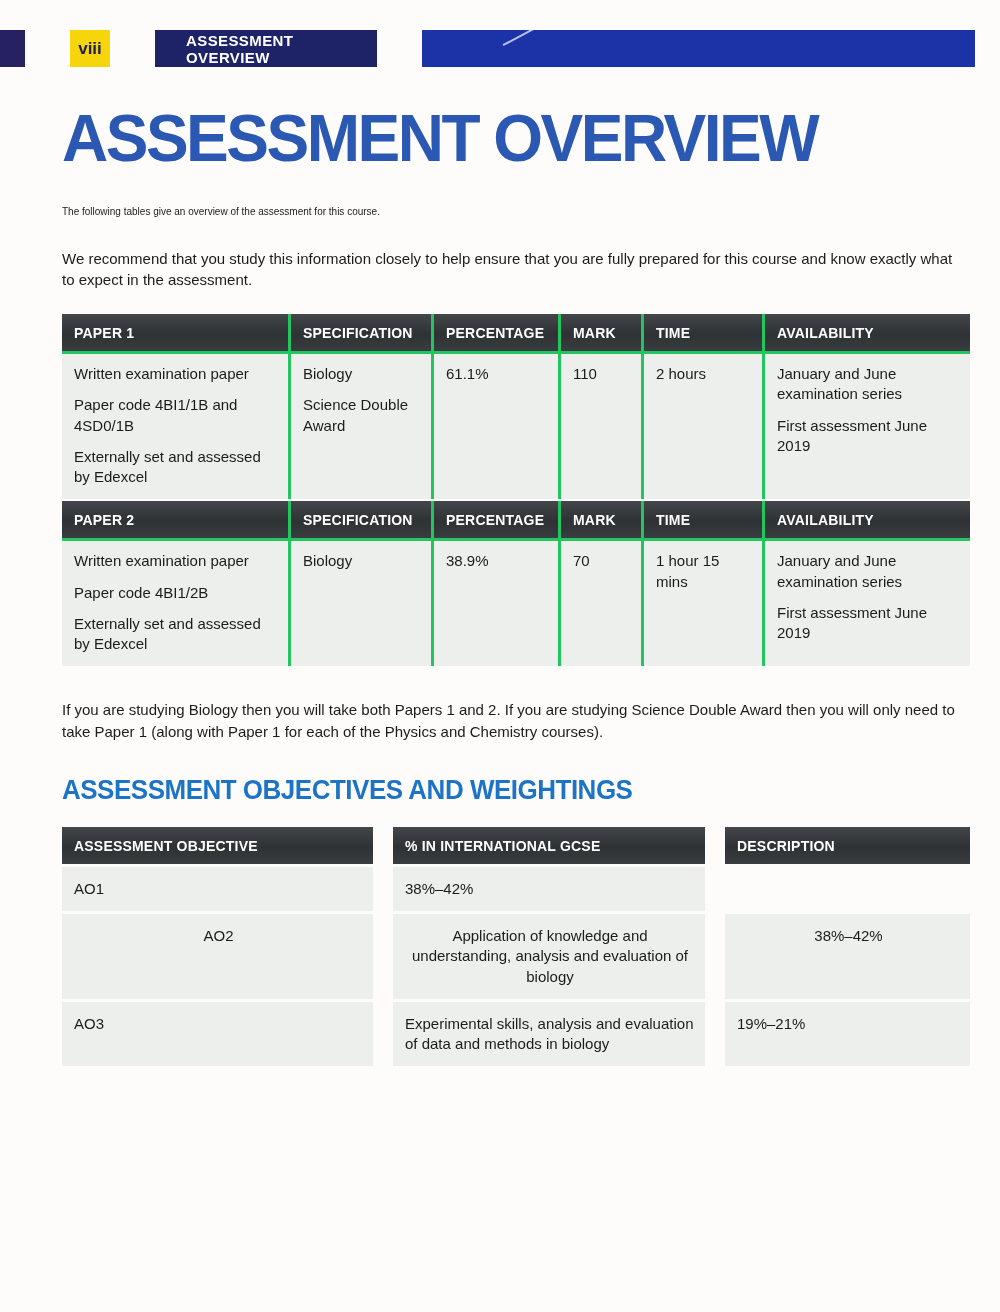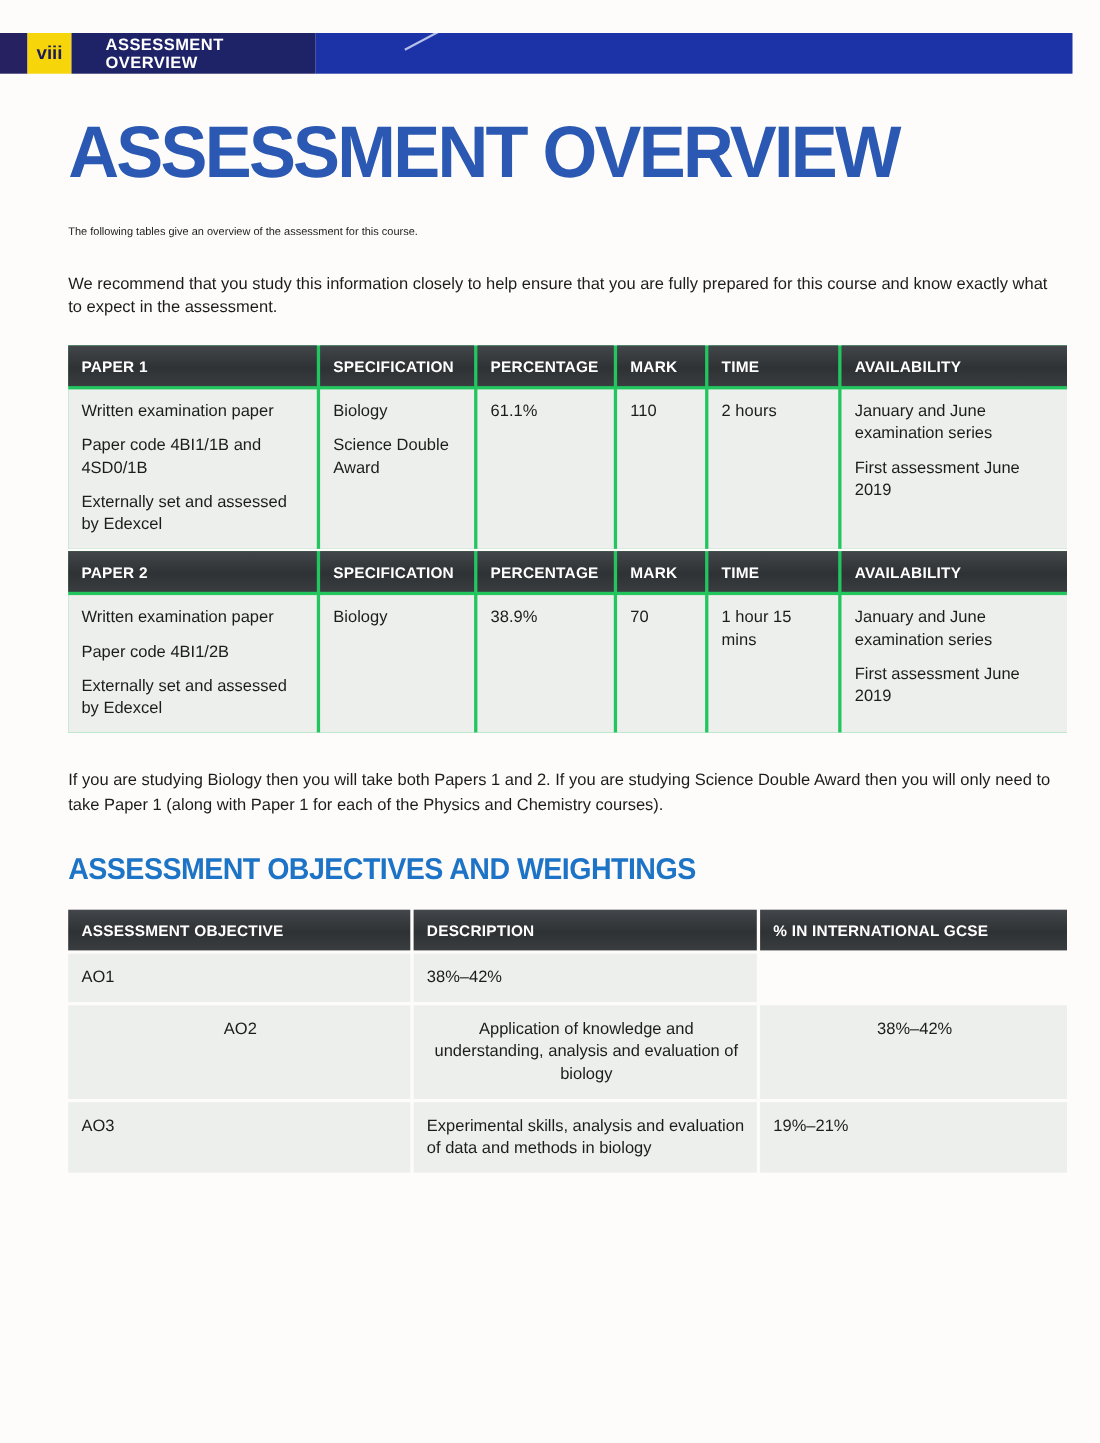--- a/index.html
+++ b/index.html
@@ -10,21 +10,21 @@
     font-family: "Liberation Sans", sans-serif;
     color: #1c1c1c;
     background: #fdfcfa;
     overflow: hidden;
   }
 
   
   .top-bar {
     position: absolute; top: 30px; left: 0;
     width: 975px; height: 37px;
-    display: flex; align-items: stretch;
+    display: flex; align-items: stretch; gap: 45px;
   }
   .bar-edge { width: 25px; background: #262261; }
   .folio-box {
     width: 40px; background: #f6d50a;
     display: flex; align-items: center; justify-content: center;
     font-weight: bold; font-size: 17px; color: #1b1d55;
   }
   .bar-navy {
     width: 222px; background: #1e2266;
     display: flex; align-items: center;
@@ -80,21 +80,21 @@
   .section-heading {
     margin-top: 31px;
     font-size: 26px; font-weight: bold; color: #1d74c6;
     letter-spacing: -0.5px;
     transform: scaleY(1.05); transform-origin: left top;
   }
   .obj-table { margin-top: 22px; }
   .grid3 {
     display: grid;
     grid-template-columns: 311px 312px 1fr;
-    gap: 3px;
+    gap: 20px;
   }
   .grid3 + .grid3 { margin-top: 3px; }
   .obj-row .data-cell { padding-top: 12px; }
   .obj-row-1 .data-cell { min-height: 43px; }
   .obj-row-2 .data-cell { min-height: 66px; text-align: center; }
   .obj-row-3 .data-cell { min-height: 64px; }
   .desc-narrow { width: 290px; }
 </style>
 </head>
 <body>
@@ -176,22 +176,22 @@
     </div>
   </div>
 
   <p class="note">If you are studying Biology then you will take both Papers 1 and 2. If you are studying Science Double Award then you will only need to take Paper 1 (along with Paper 1 for each of the Physics and Chemistry courses).</p>
 
   <h2 class="section-heading">ASSESSMENT OBJECTIVES AND WEIGHTINGS</h2>
 
   <div class="obj-table">
     <div class="grid3">
       <div class="hdr-cell">ASSESSMENT OBJECTIVE</div>
+      <div class="hdr-cell">% IN INTERNATIONAL GCSE</div>
       <div class="hdr-cell">DESCRIPTION</div>
-      <div class="hdr-cell">% IN INTERNATIONAL GCSE</div>
     </div>
     <div class="grid3 obj-row obj-row-1">
       <div class="data-cell">AO1</div>
       <div class="data-cell">38%–42%</div>
     </div>
     <div class="grid3 obj-row obj-row-2">
       <div class="data-cell">AO2</div>
       <div class="data-cell">
         <p class="desc-narrow">Application of knowledge and understanding, analysis and evaluation of biology</p>
       </div>

